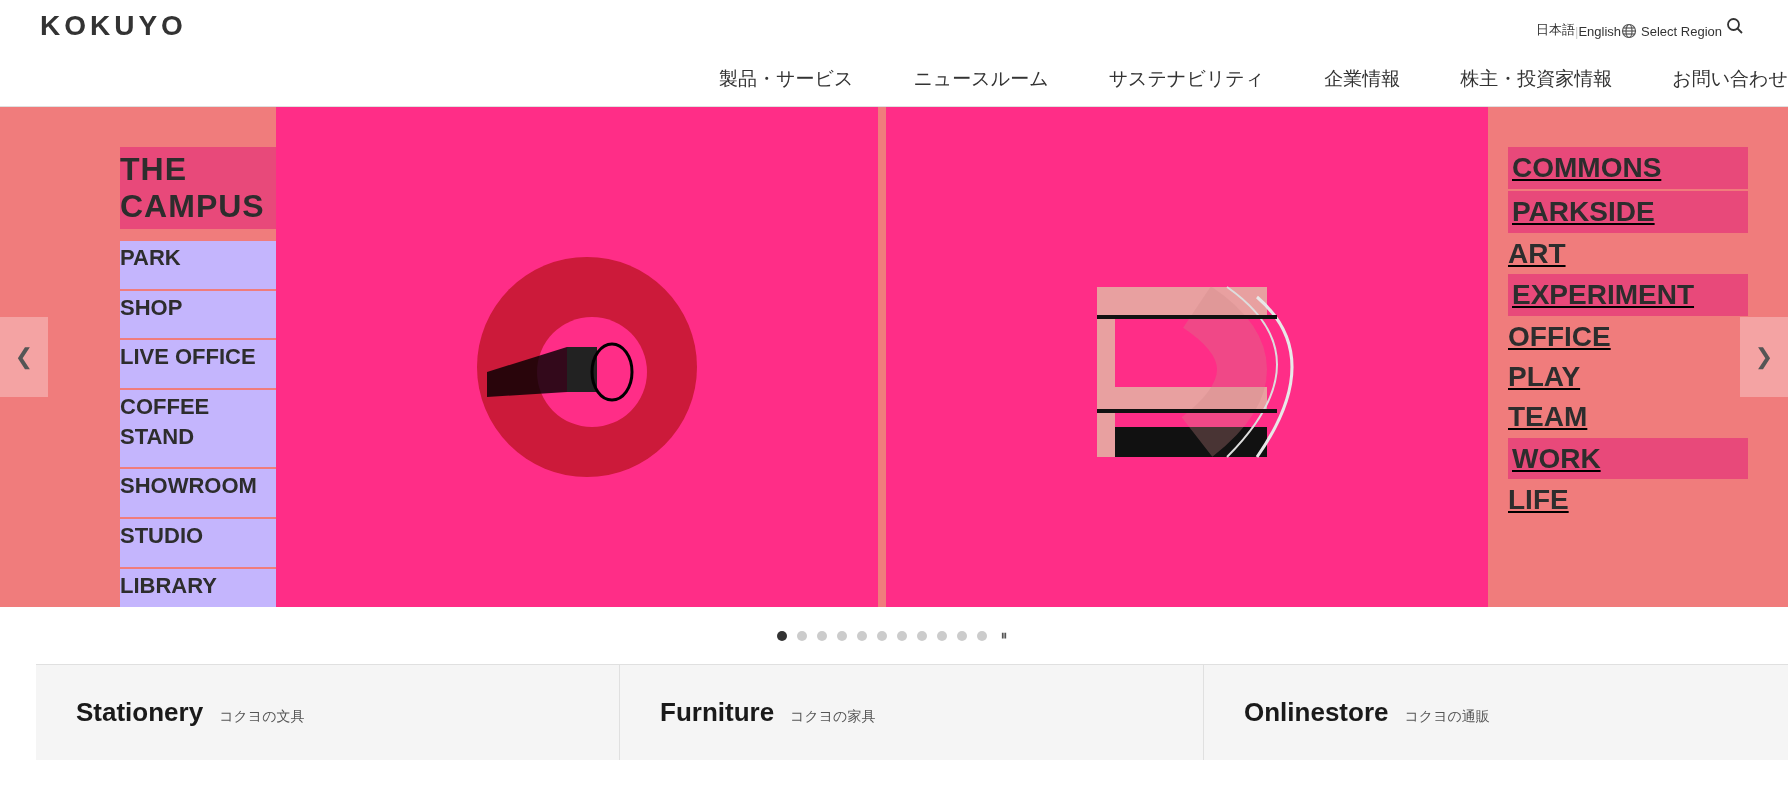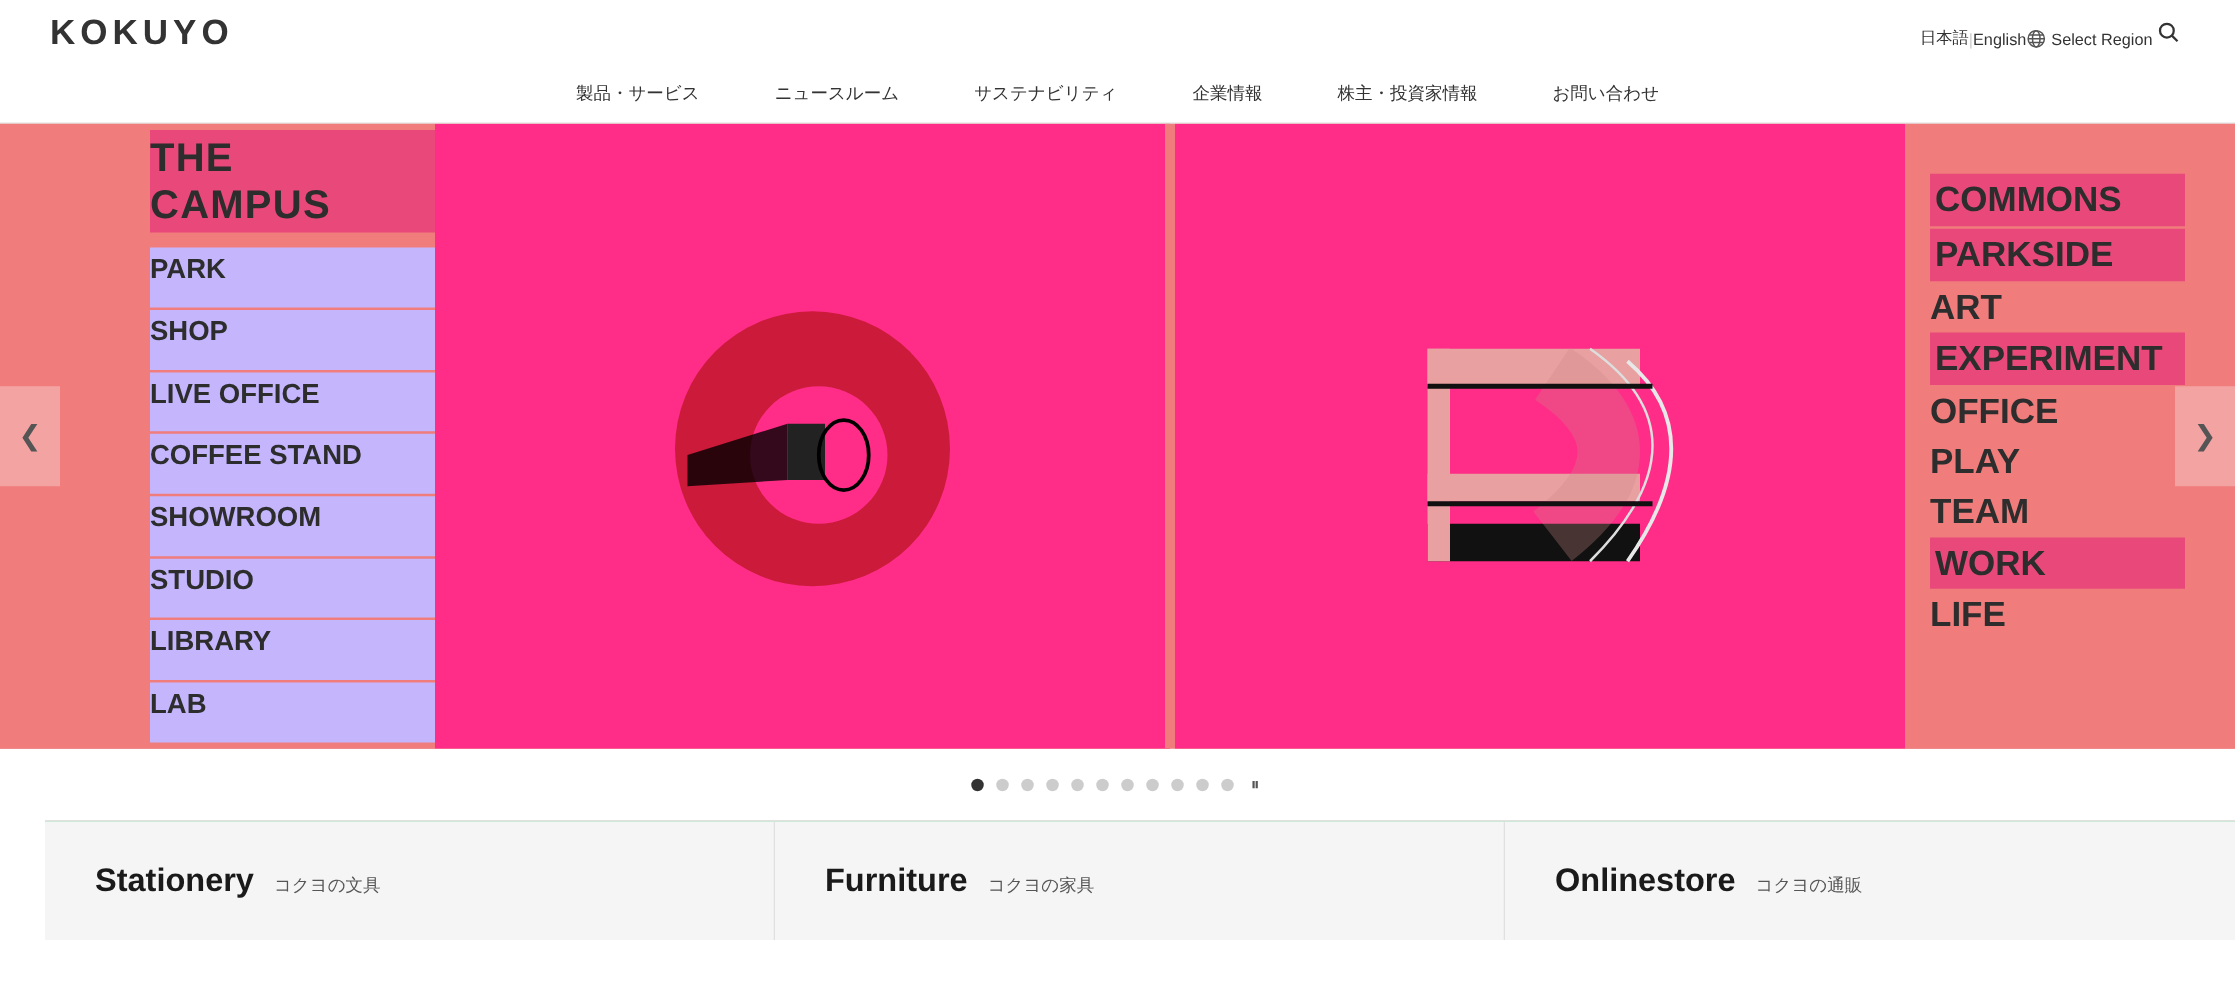--- a/index.html
+++ b/index.html
@@ -53,24 +53,24 @@
       border: none;
       cursor: pointer;
       padding: 4px;
       display: flex;
       align-items: center;
     }
 
     
     .nav {
       display: flex;
-      justify-content: center;
+      justify-content: flex-end;
       gap: 60px;
       padding: 14px 0;
-      font-size: 14px;
+      font-size: 19px;
       color: #333;
     }
     .nav-item {
       cursor: pointer;
       text-decoration: none;
       color: #333;
       white-space: nowrap;
     }
 
     
@@ -78,27 +78,27 @@
       position: relative;
       background: #f07c7c;
       height: 500px;
       display: flex;
       align-items: stretch;
       overflow: hidden;
     }
 
     
     .hero-left {
-      width: 348px;
+      width: 276px;
       flex-shrink: 0;
       background: #f07c7c;
       padding: 40px 0 40px 120px;
       display: flex;
       flex-direction: column;
-      justify-content: center;
+      justify-content: flex-start;
       gap: 2px;
     }
     .hero-left-title {
       font-size: 32px;
       font-weight: 900;
       color: #2d2d2d;
       background: #e8497a;
       padding: 4px 10px 4px 0;
       margin-bottom: 10px;
       display: inline-block;
@@ -147,28 +147,29 @@
       width: 300px;
       height: 300px;
     }
     .hero-svg-right {
       width: 300px;
       height: 300px;
     }
 
     
     .hero-right {
-      width: 264px;
+      width: 300px;
       flex-shrink: 0;
       background: #f07c7c;
       padding: 40px 40px 40px 20px;
       display: flex;
       flex-direction: column;
       justify-content: flex-start;
       gap: 2px;
+      text-decoration: underline;
     }
     .hero-right-item {
       font-size: 28px;
       font-weight: 900;
       color: #2d2d2d;
       line-height: 1.35;
       cursor: pointer;
     }
     .hero-right-item.highlight {
       background: #e8497a;

